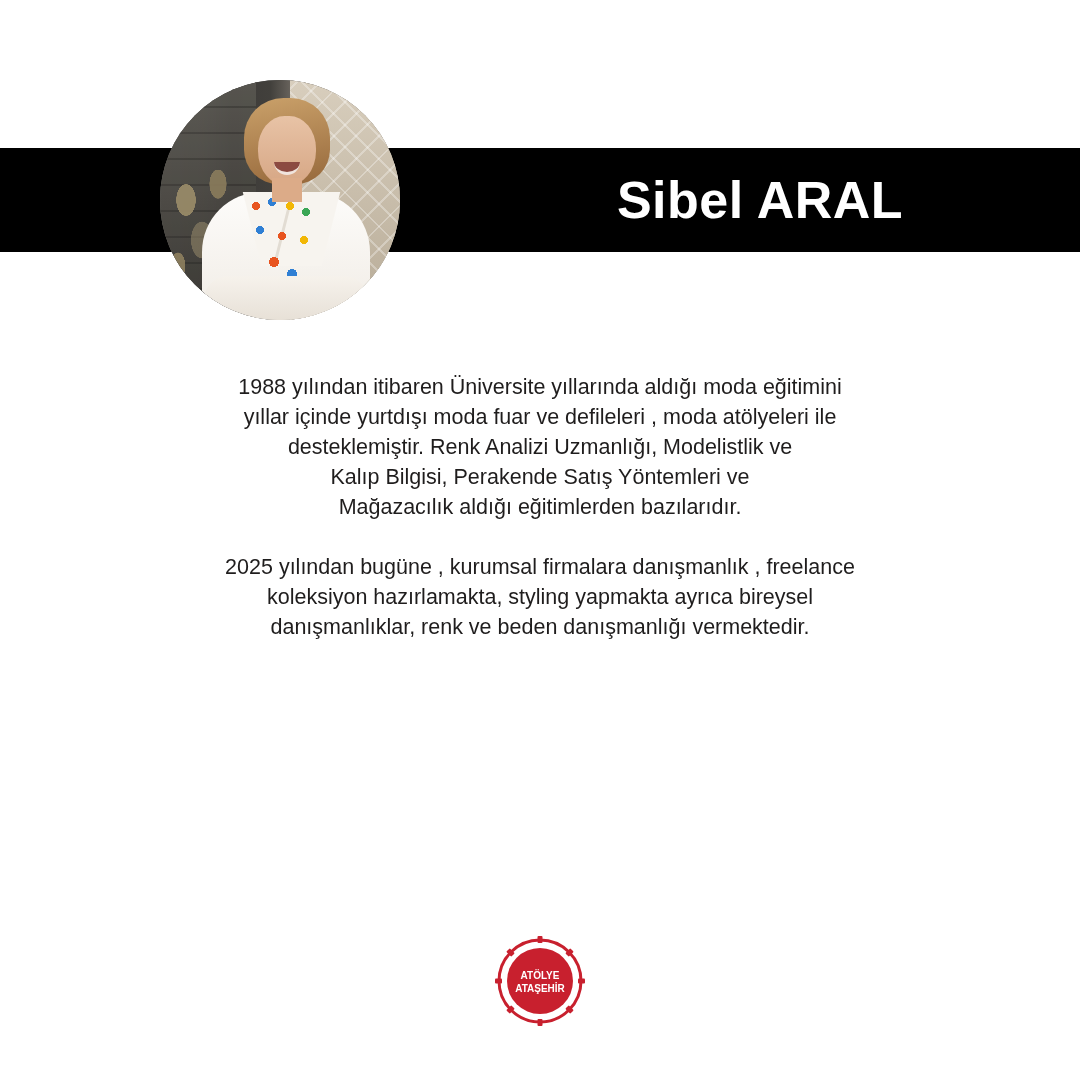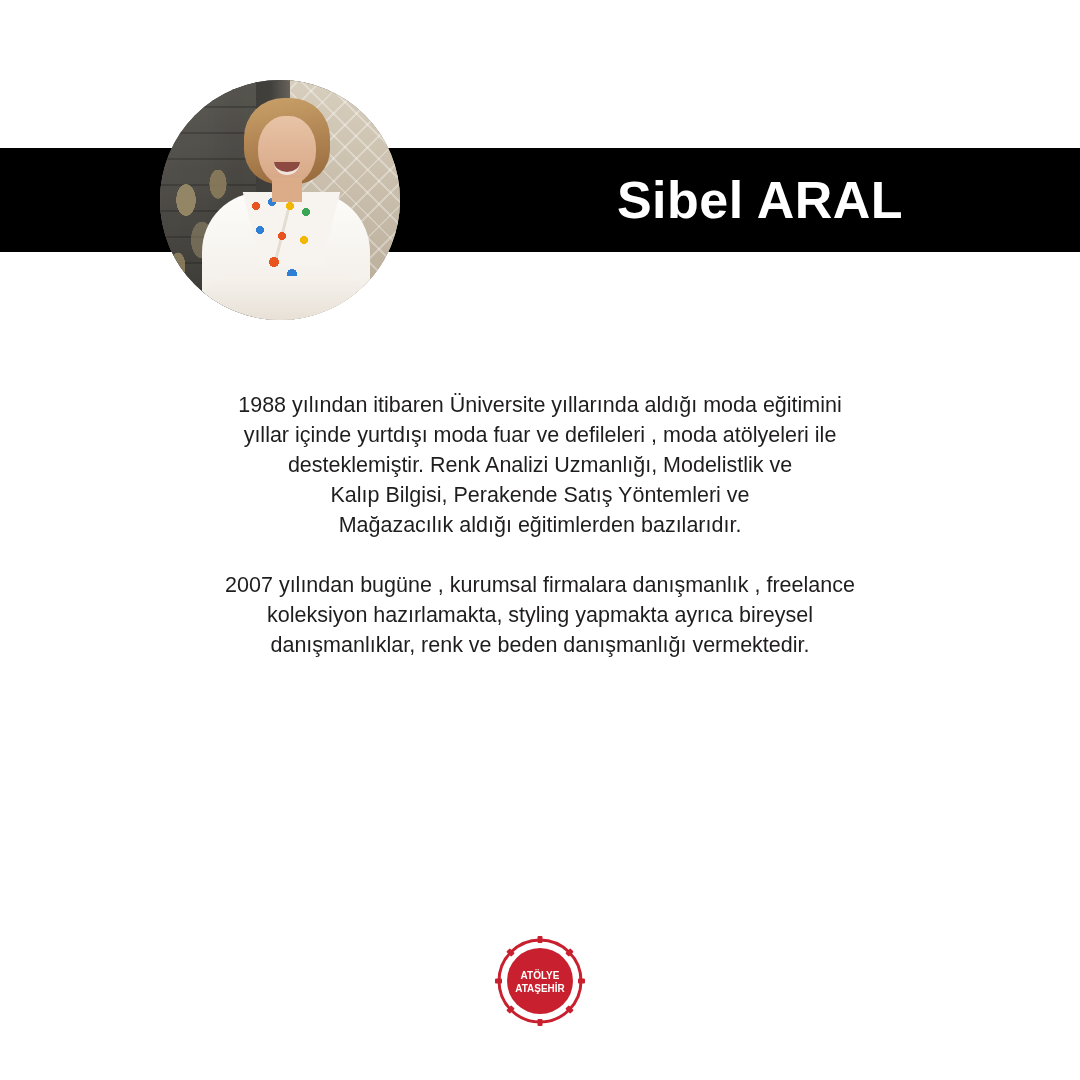--- a/index.html
+++ b/index.html
@@ -192,21 +192,21 @@
     position: absolute;
     left: 140px;
     top: 372px;
     width: 800px;
     text-align: center;
     font-size: 21.5px;
     line-height: 30px;
     color: #1f1d1d;
   }
   .body-copy p {
-    margin: 18px 0 30px 0;
+    margin: 0 0 30px 0;
     white-space: pre-line;
   }
   .body-copy p:last-child {
     margin-bottom: 0;
   }
 
   
   .logo {
     position: absolute;
     left: 50%;
@@ -241,21 +241,21 @@
 </div>
 
 <div class="header-title">Sibel ARAL</div>
 
 <div class="body-copy">
   <p>1988 yılından itibaren Üniversite yıllarında aldığı moda eğitimini
 yıllar içinde yurtdışı moda fuar ve defileleri , moda atölyeleri ile
 desteklemiştir. Renk Analizi Uzmanlığı, Modelistlik ve
 Kalıp Bilgisi, Perakende Satış Yöntemleri ve
 Mağazacılık aldığı eğitimlerden bazılarıdır.</p>
-  <p>2007 yılından bugüne , kurumsal firmalara danışmanlık , freelance
+  <p>2025 yılından bugüne , kurumsal firmalara danışmanlık , freelance
 koleksiyon hazırlamakta, styling yapmakta ayrıca bireysel
 danışmanlıklar, renk ve beden danışmanlığı vermektedir.</p>
 </div>
 
 <div class="logo">
   <svg width="108" height="108" viewBox="0 0 108 108" xmlns="http://www.w3.org/2000/svg" aria-hidden="true">
     <circle cx="54" cy="54" r="41" fill="none" stroke="#c8202e" stroke-width="3"></circle>
     <circle cx="54" cy="54" r="33" fill="#c8202e"></circle>
     <g fill="#c8202e">
       <rect x="51.5" y="9" width="5" height="7" rx="1"></rect>

